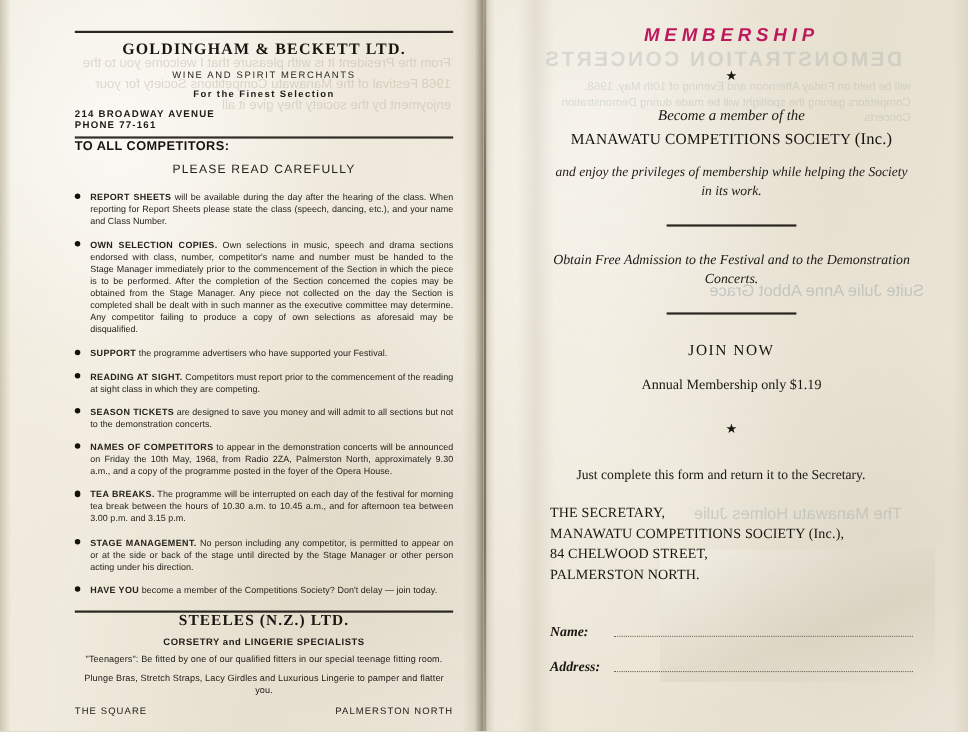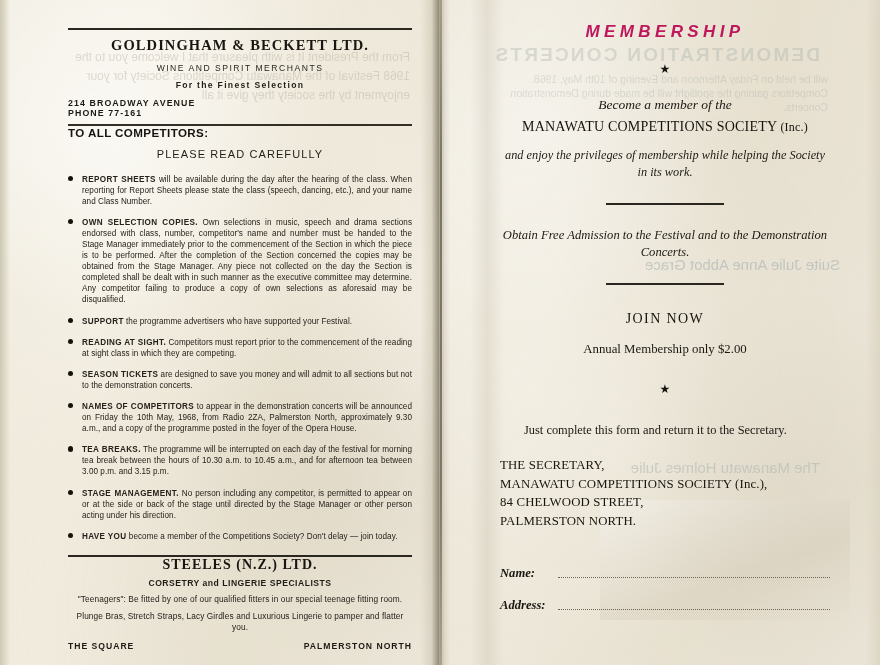--- a/index.html
+++ b/index.html
@@ -283,21 +283,21 @@
     font-size: 8.3px;
     line-height: 11.6px;
     color: #26221b;
     margin: 0 0 5px 0;
     letter-spacing: .1px;
   }
   .ad2-foot {
     display: flex;
     justify-content: space-between;
     font-size: 8.6px;
-    font-weight: 700;
+    font-weight: 400;
     letter-spacing: 1px;
     color: #1d1a14;
     margin-top: 7px;
     margin-bottom: 5px;
   }
 
   
   .p7 { left: 500px; top: 22px; width: 330px; }
 
   .mem-title {
@@ -325,21 +325,21 @@
     margin: 22px 0 6px 0;
   }
   .society-name {
     text-align: center;
     font-family: "Liberation Serif", serif;
     font-size: 14px;
     letter-spacing: .2px;
     color: #16130e;
     margin: 0 0 12px 0;
   }
-  .society-name .inc { font-size: 12px; }
+  .society-name .inc { font-size: 15px; }
   .enjoy {
     text-align: center;
     font-family: "Liberation Serif", serif;
     font-style: italic;
     font-size: 12.3px;
     line-height: 17px;
     color: #1f1b15;
     margin: 0;
   }
 
@@ -528,21 +528,21 @@
     </div>
     <div class="enjoy">and enjoy the privileges of membership while helping the Society in its work.</div>
 
     <hr class="shortrule">
 
     <div class="obtain">Obtain Free Admission to the Festival and to the Demonstration Concerts.</div>
 
     <hr class="shortrule">
 
     <div class="joinnow">JOIN NOW</div>
-    <div class="annual">Annual Membership only $2.00</div>
+    <div class="annual">Annual Membership only $1.19</div>
     <div class="star">★</div>
 
     <div class="justcomplete">Just complete this form and return it to the Secretary.</div>
 
     <div class="addr">
       <div>THE SECRETARY,</div>
       <div>MANAWATU COMPETITIONS SOCIETY (Inc.),</div>
       <div>84 CHELWOOD STREET,</div>
       <div>PALMERSTON NORTH.</div>
     </div>

